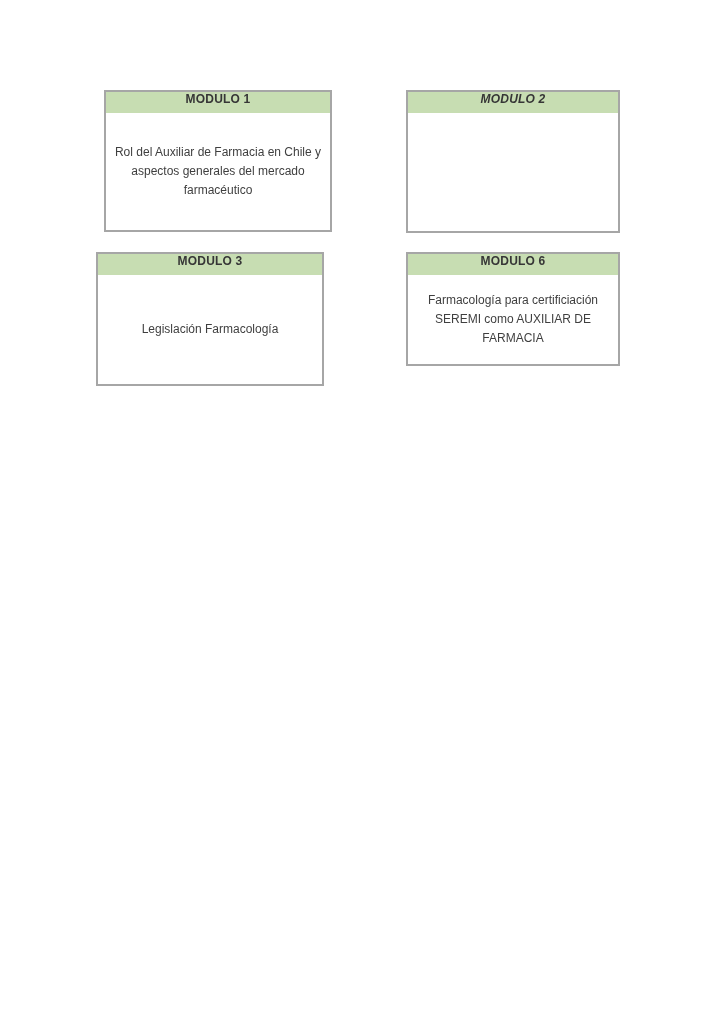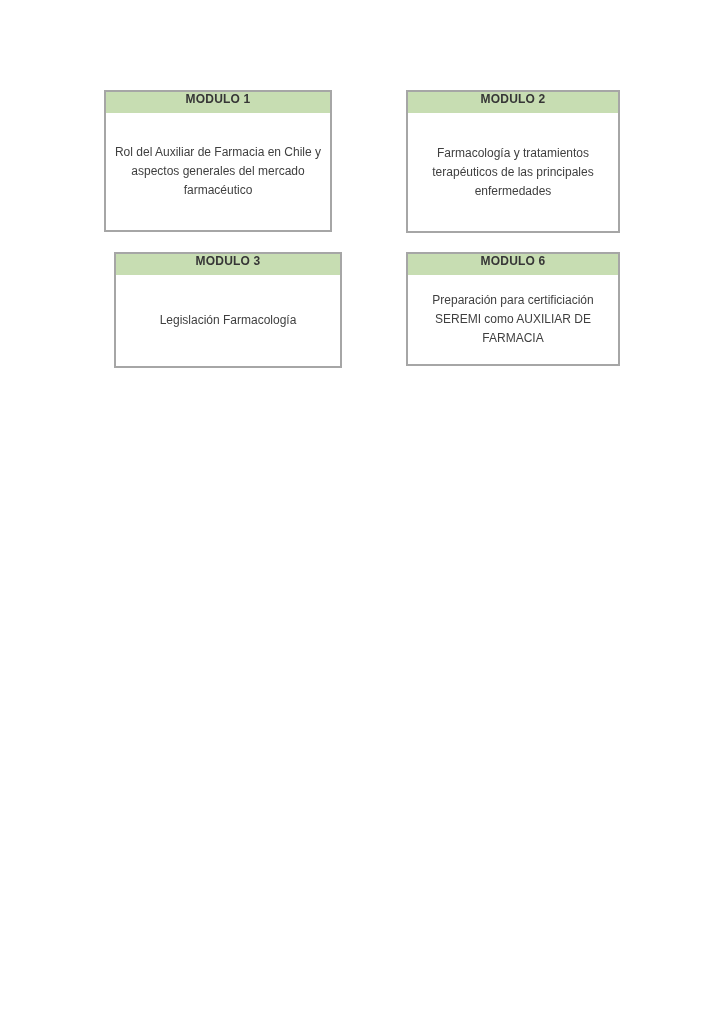--- a/index.html
+++ b/index.html
@@ -19,22 +19,22 @@
     overflow:hidden;
   }
   .module-card{
     position:absolute;
     background:#ffffff;
     border:2px solid var(--card-border);
     display:flex;
     flex-direction:column;
   }
   .card-1{left:104px;top:90px;width:228px;height:142px;}
-  .card-2{left:406px;top:90px;width:214px;height:143px;}
-  .card-3{left:114px;top:252px;width:228px;height:116px;}
+  .card-2{left:406px;top:90px;width:214px;height:143px;font-style:italic;}
+  .card-3{left:96px;top:252px;width:228px;height:134px;}
   .card-4{left:406px;top:252px;width:214px;height:114px;}
   .module-header{
     height:21px;
     flex:0 0 21px;
     background:var(--header-bg);
     display:flex;
     justify-content:center;
     font-size:12px;
     font-weight:bold;
     color:var(--header-text);
@@ -61,34 +61,31 @@
   </div>
   <div class="module-body">
     <span>Rol del Auxiliar de Farmacia en Chile y aspectos generales del mercado farmacéutico</span>
   </div>
 </div>
 
 <div class="module-card card-2">
   <div class="module-header">
     <span>MODULO 2</span>
   </div>
-  <div class="module-body">
-    <span>Farmacología y tratamientos terapéuticos de las principales enfermedades</span>
-  </div>
 </div>
 
 <div class="module-card card-3">
   <div class="module-header">
     <span>MODULO 3</span>
   </div>
   <div class="module-body">
     <span>Legislación Farmacología</span>
   </div>
 </div>
 
 <div class="module-card card-4">
   <div class="module-header">
     <span>MODULO 6</span>
   </div>
   <div class="module-body">
-    <span>Preparación para certificiación SEREMI como AUXILIAR DE FARMACIA</span>
+    <span>Farmacología para certificiación SEREMI como AUXILIAR DE FARMACIA</span>
   </div>
 </div>
 
 </body></html>

